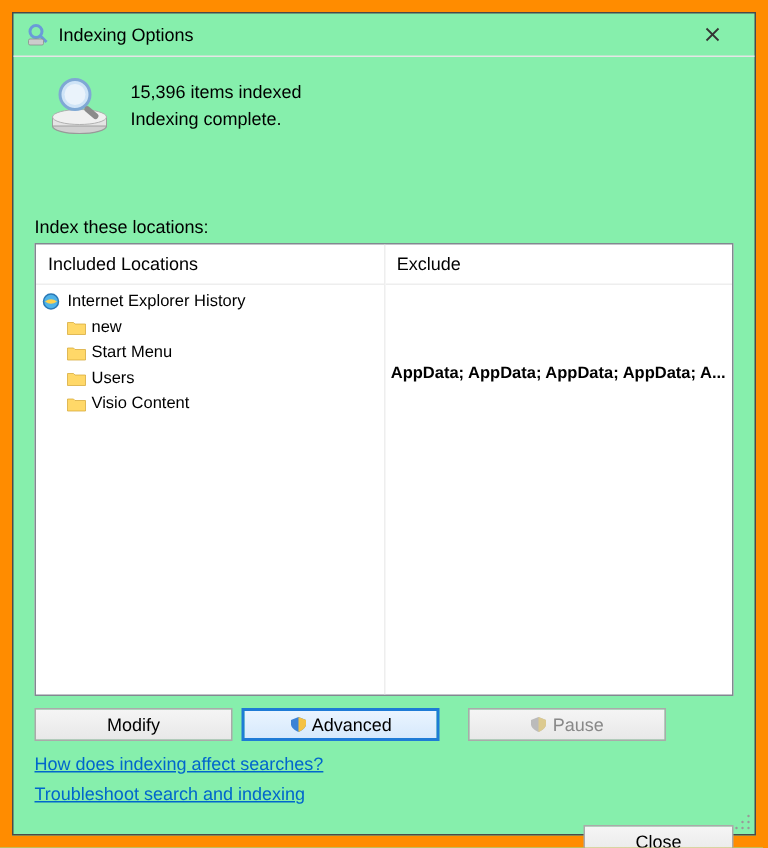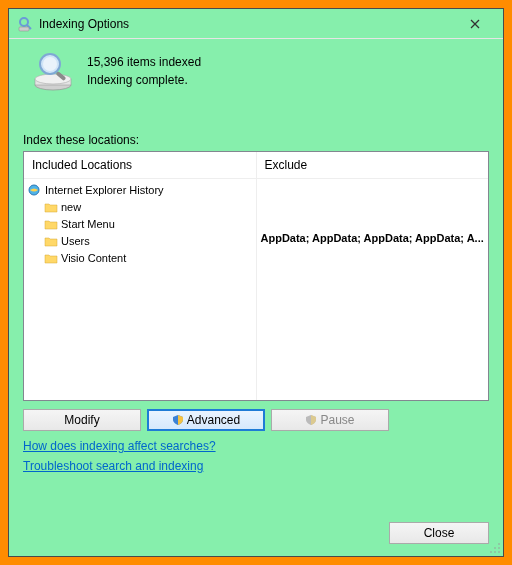--- a/index.html
+++ b/index.html
@@ -33,28 +33,28 @@
       width: 40px;
       height: 28px;
       display: flex;
       align-items: center;
       justify-content: center;
       font-size: 14px;
       color: #333;
       cursor: default;
     }
     .content { padding: 10px 14px 0 14px; flex: 1; display: flex; flex-direction: column; }
-    .status-row { display: flex; align-items: center; margin-bottom: 20px; }
+    .status-row { display: flex; align-items: center; margin-bottom: 32px; }
     .status-icon { width: 60px; display: flex; justify-content: center; }
     .status-text { padding-left: 4px; }
     .status-text div { line-height: 1.5; }
     .section-label { margin-bottom: 4px; margin-top: 20px; }
     .locations-box {
       border: 1px solid #828790;
-      height: 250px;
+      height: 302px;
       display: flex;
       overflow: hidden;
       background: #fff;
     }
     .col { flex: 1; overflow: hidden; }
     .col-header {
       padding: 6px 8px;
       border-bottom: 1px solid #eee;
     }
     .col-left { border-right: 1px solid #eee; }
@@ -71,35 +71,35 @@
     .exclude-list { padding: 2px 0; font-weight: bold; }
     .exclude-item {
       height: 17px;
       font-size: 11px;
       padding-left: 4px;
       white-space: nowrap;
       overflow: hidden;
     }
     .buttons-row { display: flex; gap: 6px; margin-top: 8px; }
     .btn {
-      width: 118px;
+      width: 132px;
       height: 22px;
       background: linear-gradient(#f5f5f5, #e8e8e8);
       border: 1px solid #aaa;
       font-size: 12px;
       display: flex;
       align-items: center;
       justify-content: center;
       cursor: default;
     }
     .btn.highlighted {
       border: 2px solid #1e7bd6;
       background: linear-gradient(#eaf4ff, #d6e9fc);
     }
-    .btn.disabled { color: #888; }
+    .btn.disabled { color: #888; margin-left: 13px; }
     .btn .shield { margin-right: 3px; display: flex; }
     .links { margin-top: 8px; }
     .link {
       color: #0066cc;
       text-decoration: underline;
       font-size: 12px;
       display: block;
       margin-bottom: 6px;
       cursor: default;
     }

